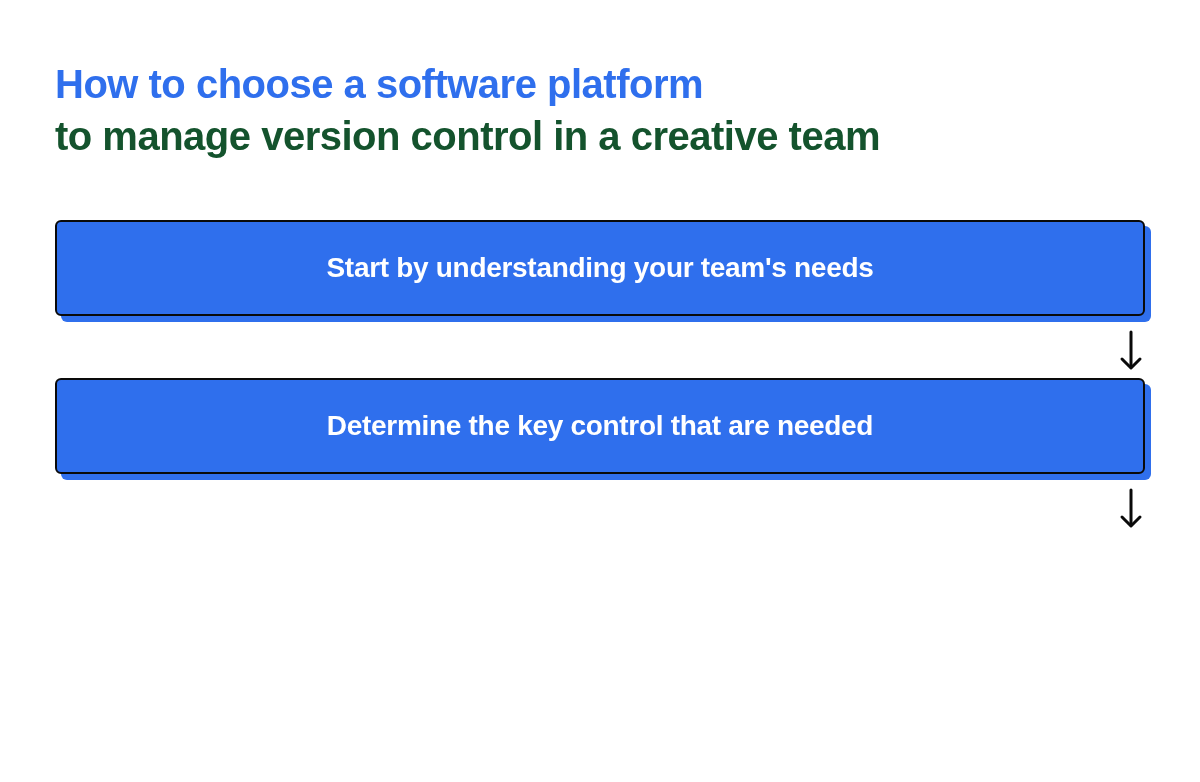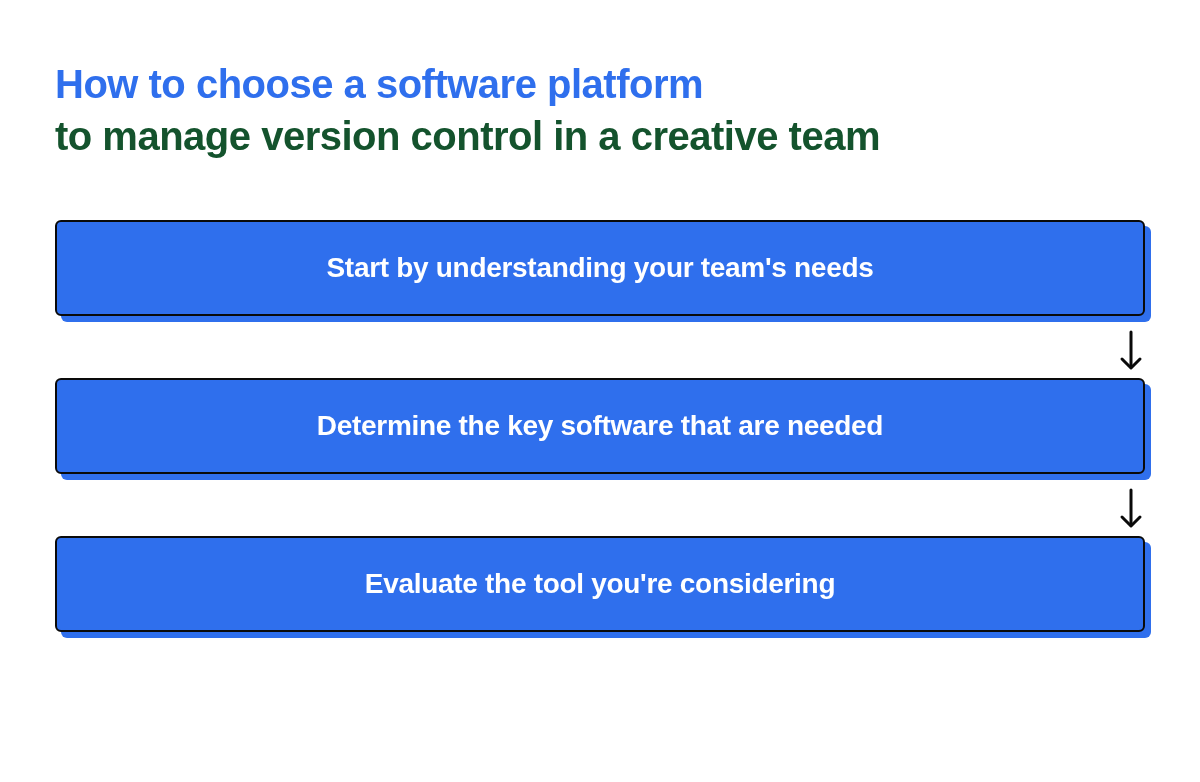--- a/index.html
+++ b/index.html
@@ -114,31 +114,25 @@
   <div class="arrow-container">
     <svg class="arrow-svg" viewBox="0 0 28 42" fill="none">
       <path d="M14 2 L14 36" stroke="#0a0a0a" stroke-width="3" stroke-linecap="round"></path>
       <path d="M5 29 L14 38 L23 29" stroke="#0a0a0a" stroke-width="3" stroke-linecap="round" stroke-linejoin="round" fill="none"></path>
     </svg>
   </div>
 
   <div class="step-outer">
     <div class="step-shadow"></div>
     <div class="step-box">
-      <span class="step-text">Determine the key software that are needed</span>
+      <span class="step-text">Determine the key control that are needed</span>
     </div>
   </div>
 
   <div class="arrow-container">
     <svg class="arrow-svg" viewBox="0 0 28 42" fill="none">
       <path d="M14 2 L14 36" stroke="#0a0a0a" stroke-width="3" stroke-linecap="round"></path>
       <path d="M5 29 L14 38 L23 29" stroke="#0a0a0a" stroke-width="3" stroke-linecap="round" stroke-linejoin="round" fill="none"></path>
     </svg>
   </div>
 
-  <div class="step-outer">
-    <div class="step-shadow"></div>
-    <div class="step-box">
-      <span class="step-text">Evaluate the tool you're considering</span>
-    </div>
-  </div>
 
 </div>
 
 </body></html>

